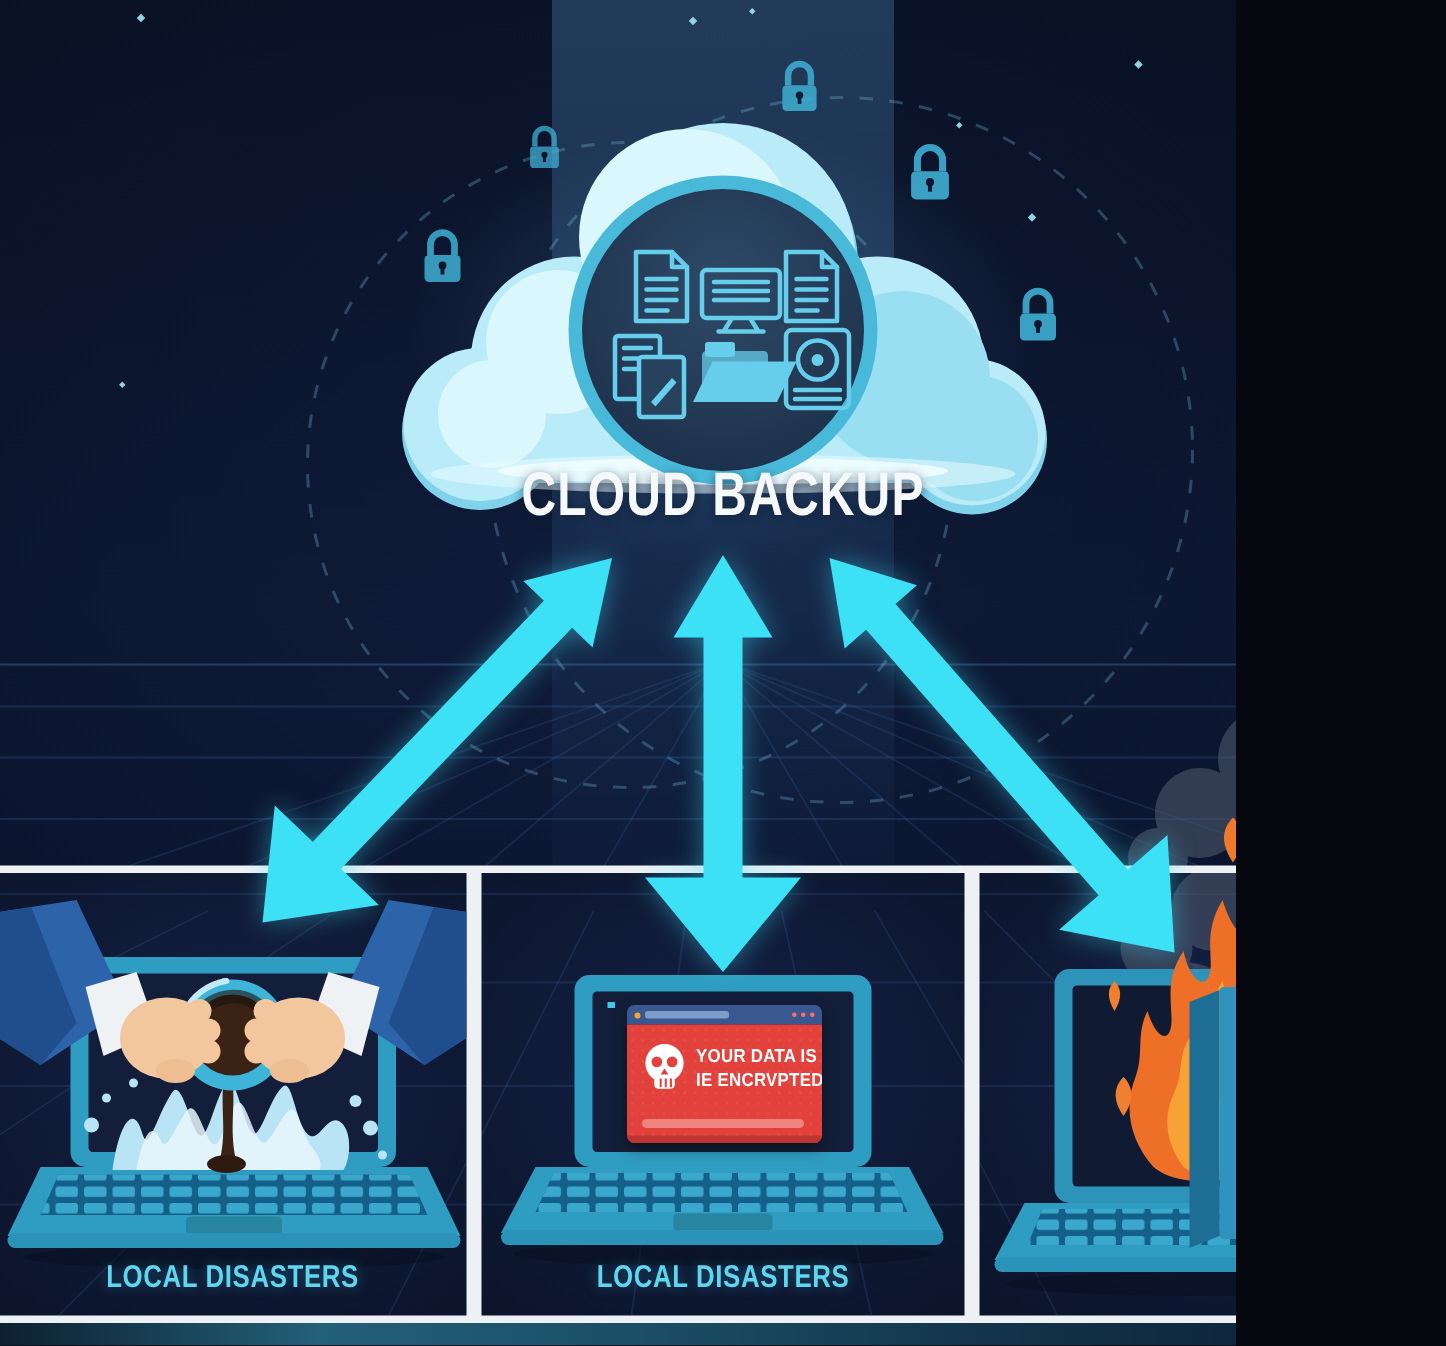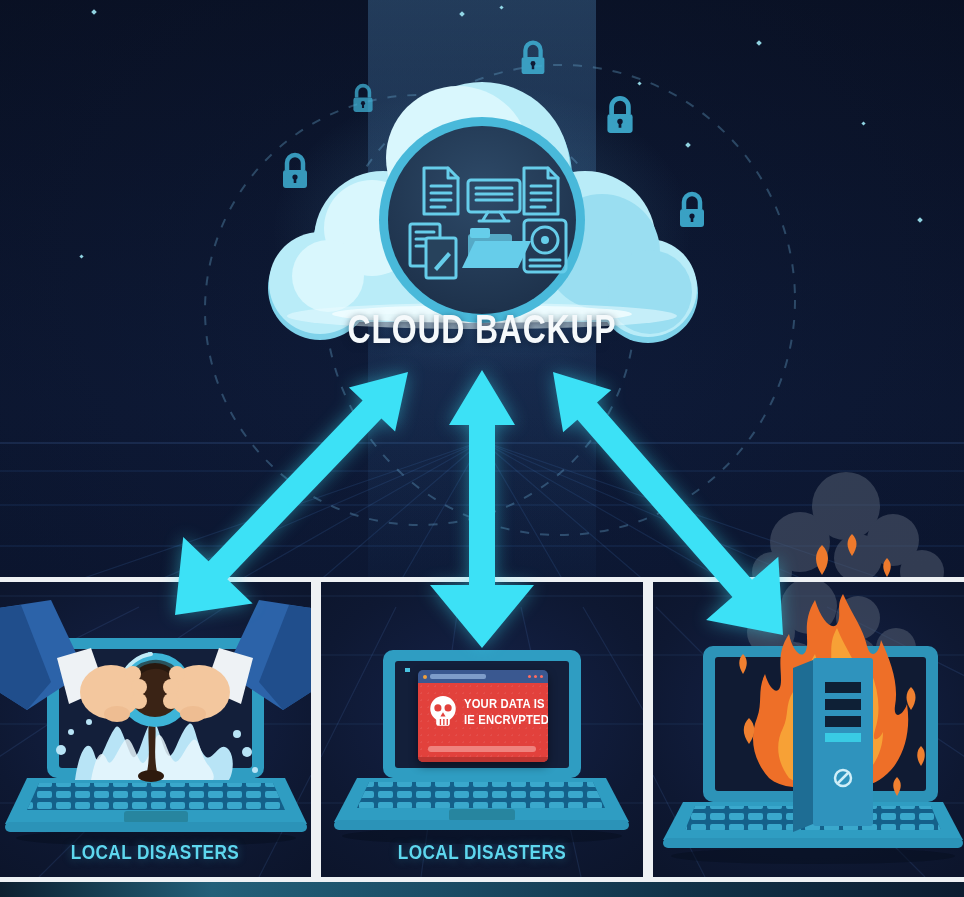--- a/index.html
+++ b/index.html
@@ -1,17 +1,17 @@
 <!DOCTYPE html>
 <html><head>
 <meta charset="utf-8">
 <style>
   html,body{margin:0;padding:0;background:#05080f;}
   .stage{
-    position:relative;width:964px;height:897px;overflow:hidden;
+    position:relative;width:824px;height:897px;overflow:hidden;
     background:linear-gradient(180deg,#0a1126 0%,#0d1733 45%,#0b1430 100%);
     font-family:"Liberation Sans",sans-serif;
   }
   .vignette{position:absolute;inset:0;
     background:radial-gradient(ellipse 120% 90% at 50% 38%,rgba(30,70,120,0.10) 0%,rgba(4,8,18,0.35) 85%);}
   .light-band{position:absolute;left:368px;top:0;width:228px;height:578px;
     background:linear-gradient(180deg,rgba(92,156,210,0.30) 0%,rgba(70,130,190,0.18) 55%,rgba(40,90,150,0.05) 100%);}
   .cloud-halo{position:absolute;left:182px;top:20px;width:600px;height:420px;
     background:radial-gradient(ellipse 50% 50% at 50% 50%,rgba(110,200,240,0.22) 0%,rgba(110,200,240,0.0) 70%);}
   svg{display:block}

